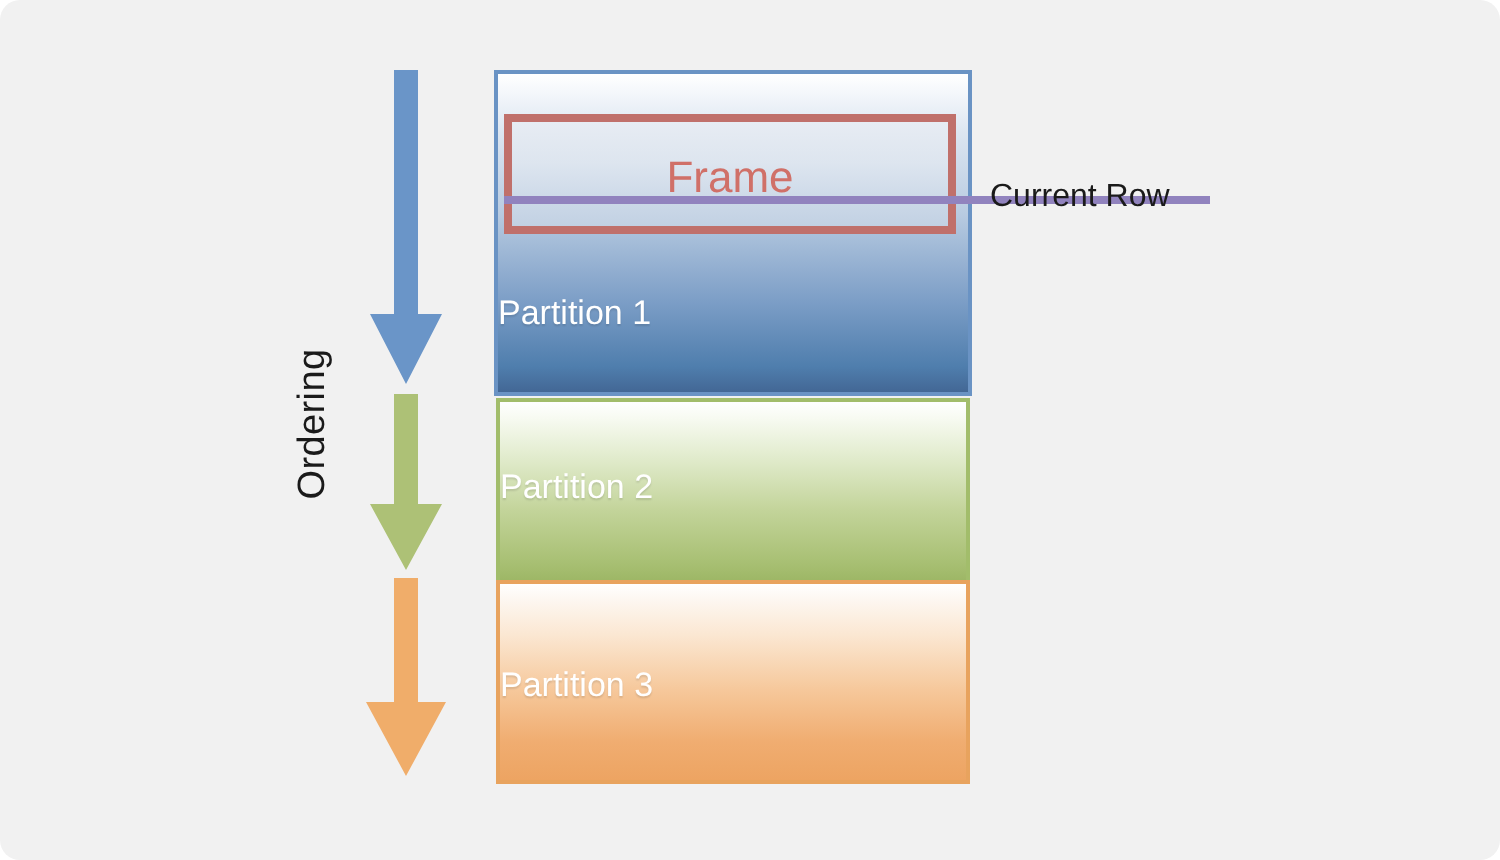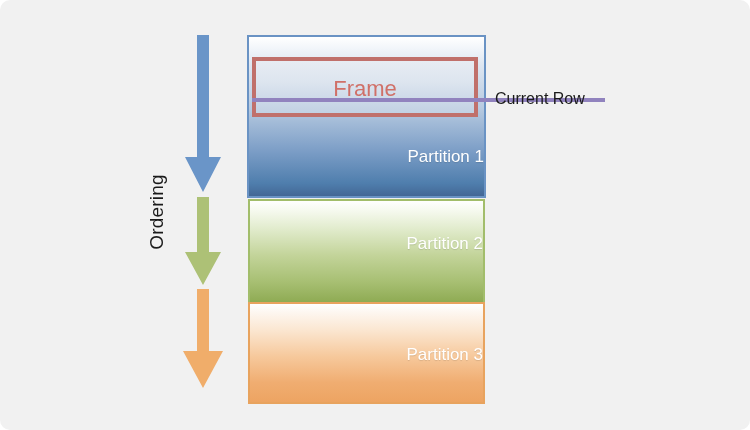--- a/index.html
+++ b/index.html
@@ -62,21 +62,21 @@
     position: absolute;
     box-sizing: border-box;
     color: #ffffff;
     font-size: 17px;
     text-align: center;
   }
   .partition .plabel {
     position: absolute;
     left: 0;
     right: 0;
-    text-align: right;
+    text-align: left;
     text-shadow: 0 1px 1px rgba(0,0,0,0.12);
   }
 
   #partition-1 {
     left: 247px;
     top: 35px;
     width: 239px;
     height: 163px;
     border: 2px solid #6a93c4;
     background: linear-gradient(to bottom,
@@ -101,21 +101,21 @@
                 #f7faf1 8%,
                 #e2ecce 26%,
                 #c3d49a 52%,
                 #a7bf72 78%,
                 #8ba84f 100%);
   }
   #partition-2 .plabel { top: 33px; }
 
   #partition-3 {
     left: 248px;
-    top: 302px;
+    top: 290px;
     width: 237px;
     height: 102px;
     border: 2px solid #e8a35e;
     background: linear-gradient(to bottom,
                 #ffffff 0%,
                 #fdf7f1 8%,
                 #fbe7d2 26%,
                 #f6c89b 54%,
                 #f0ad71 80%,
                 #eda462 100%);

